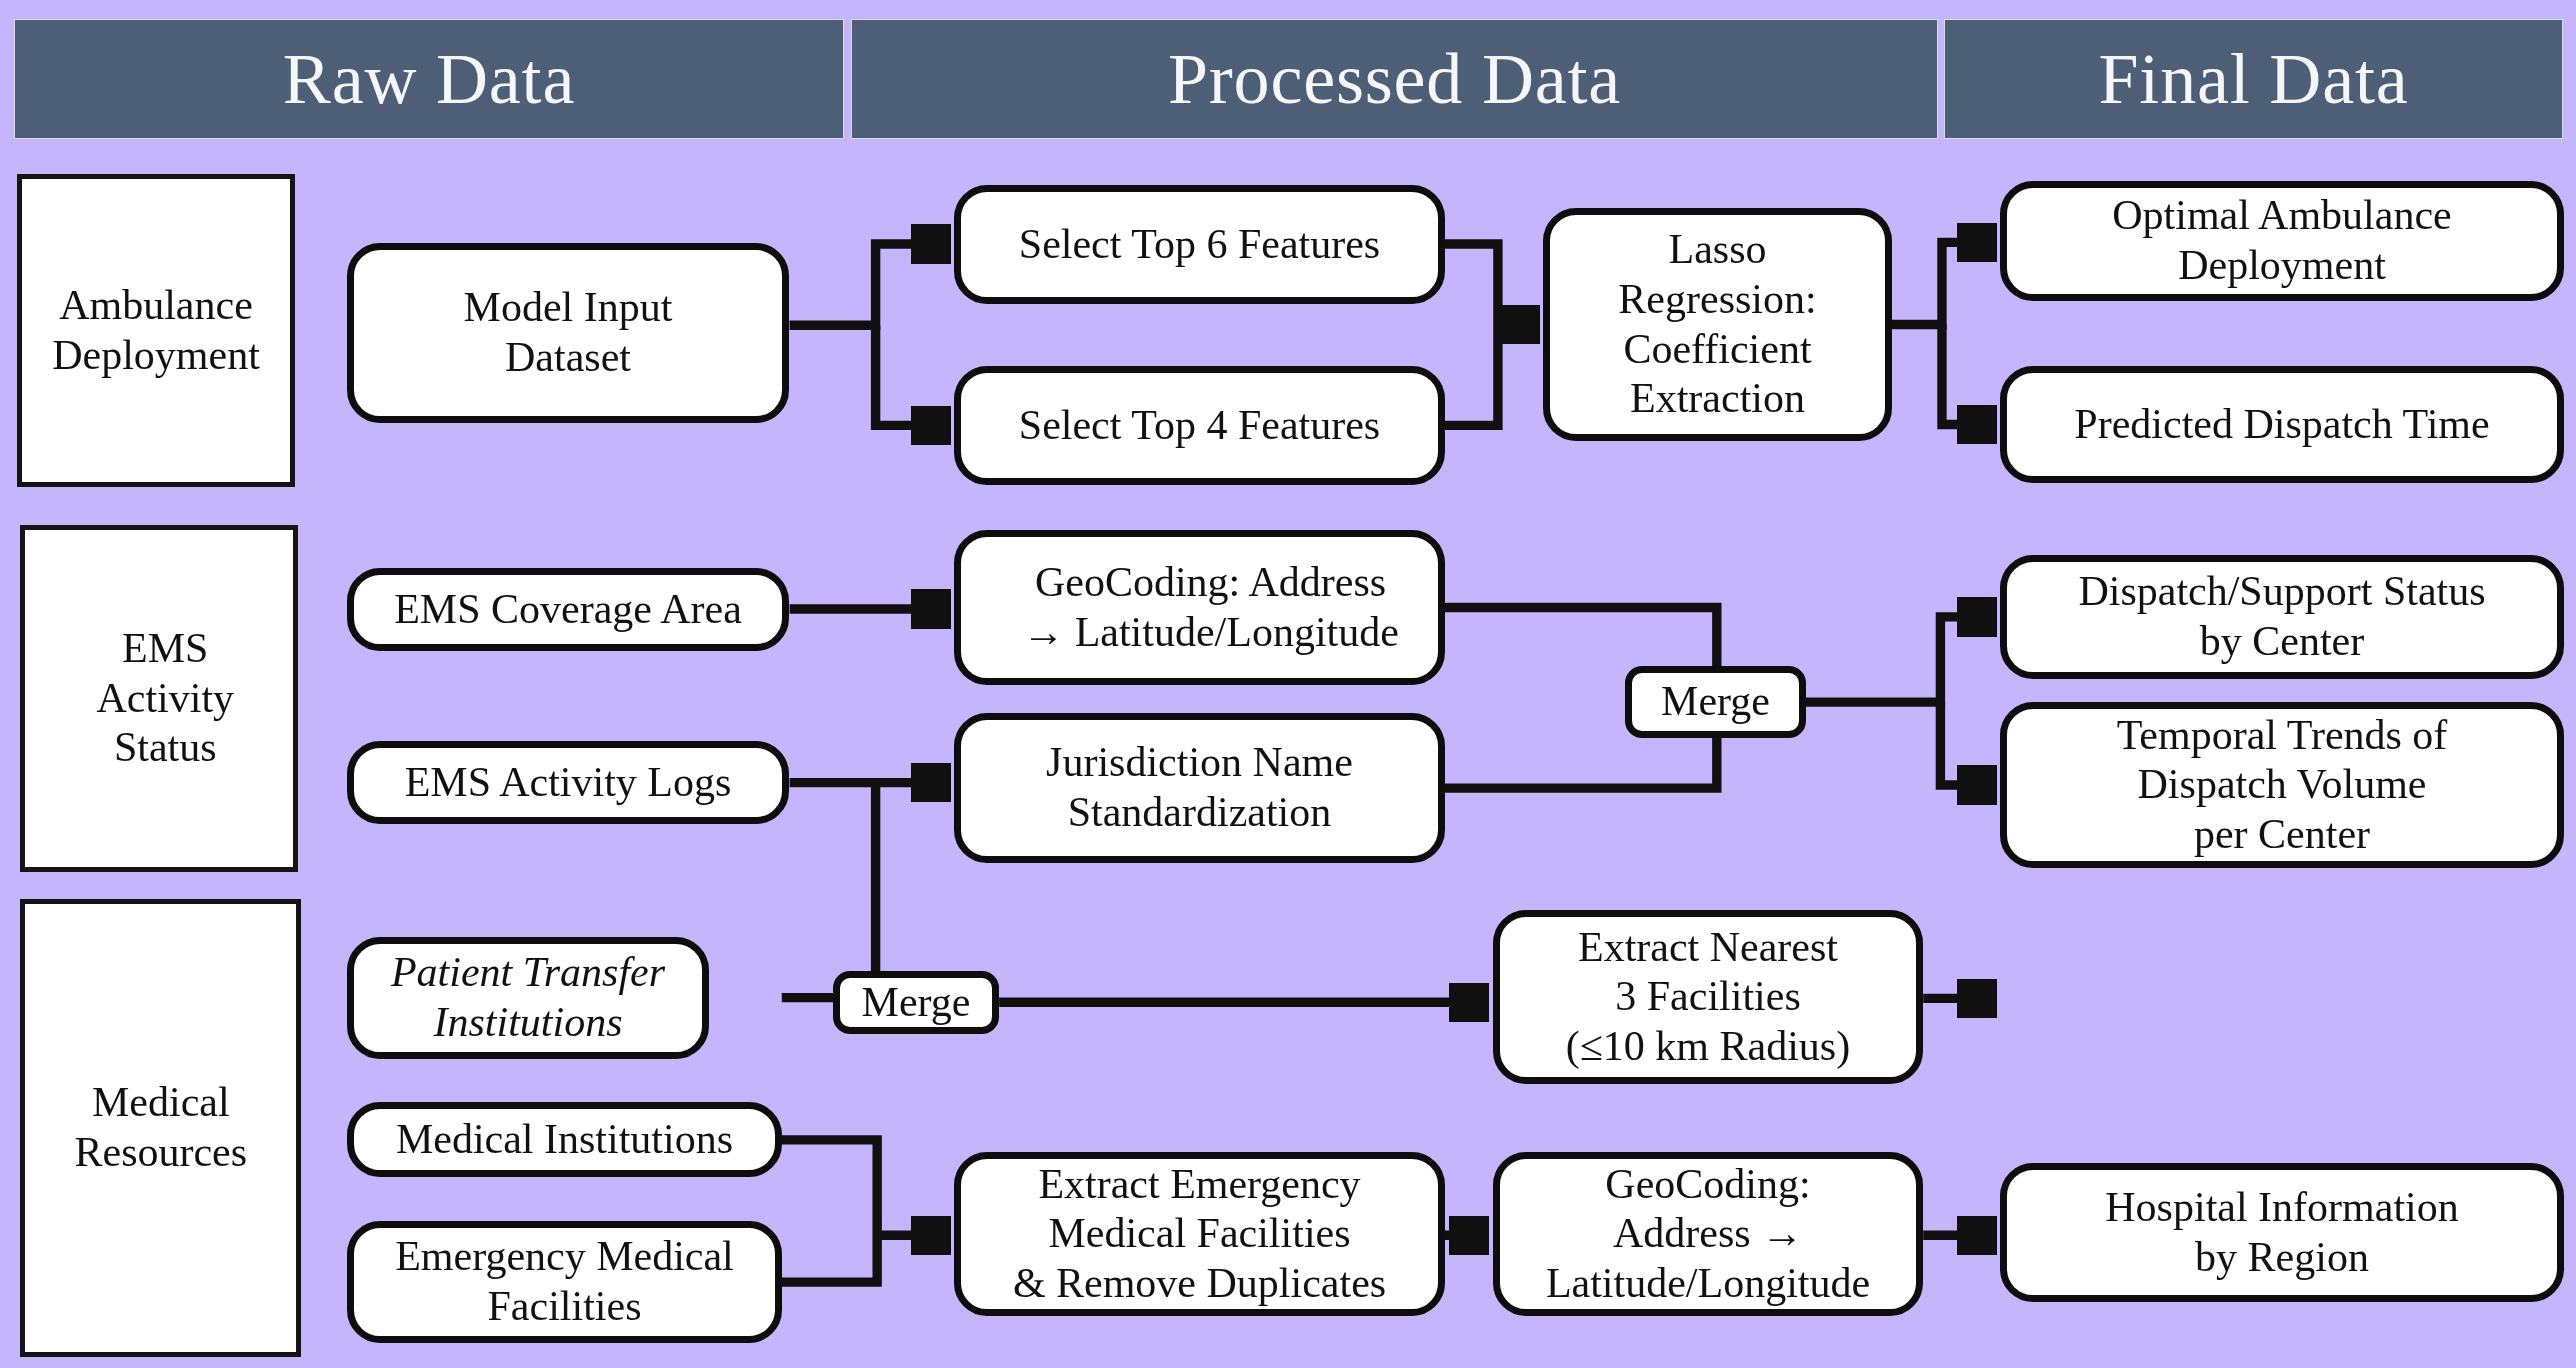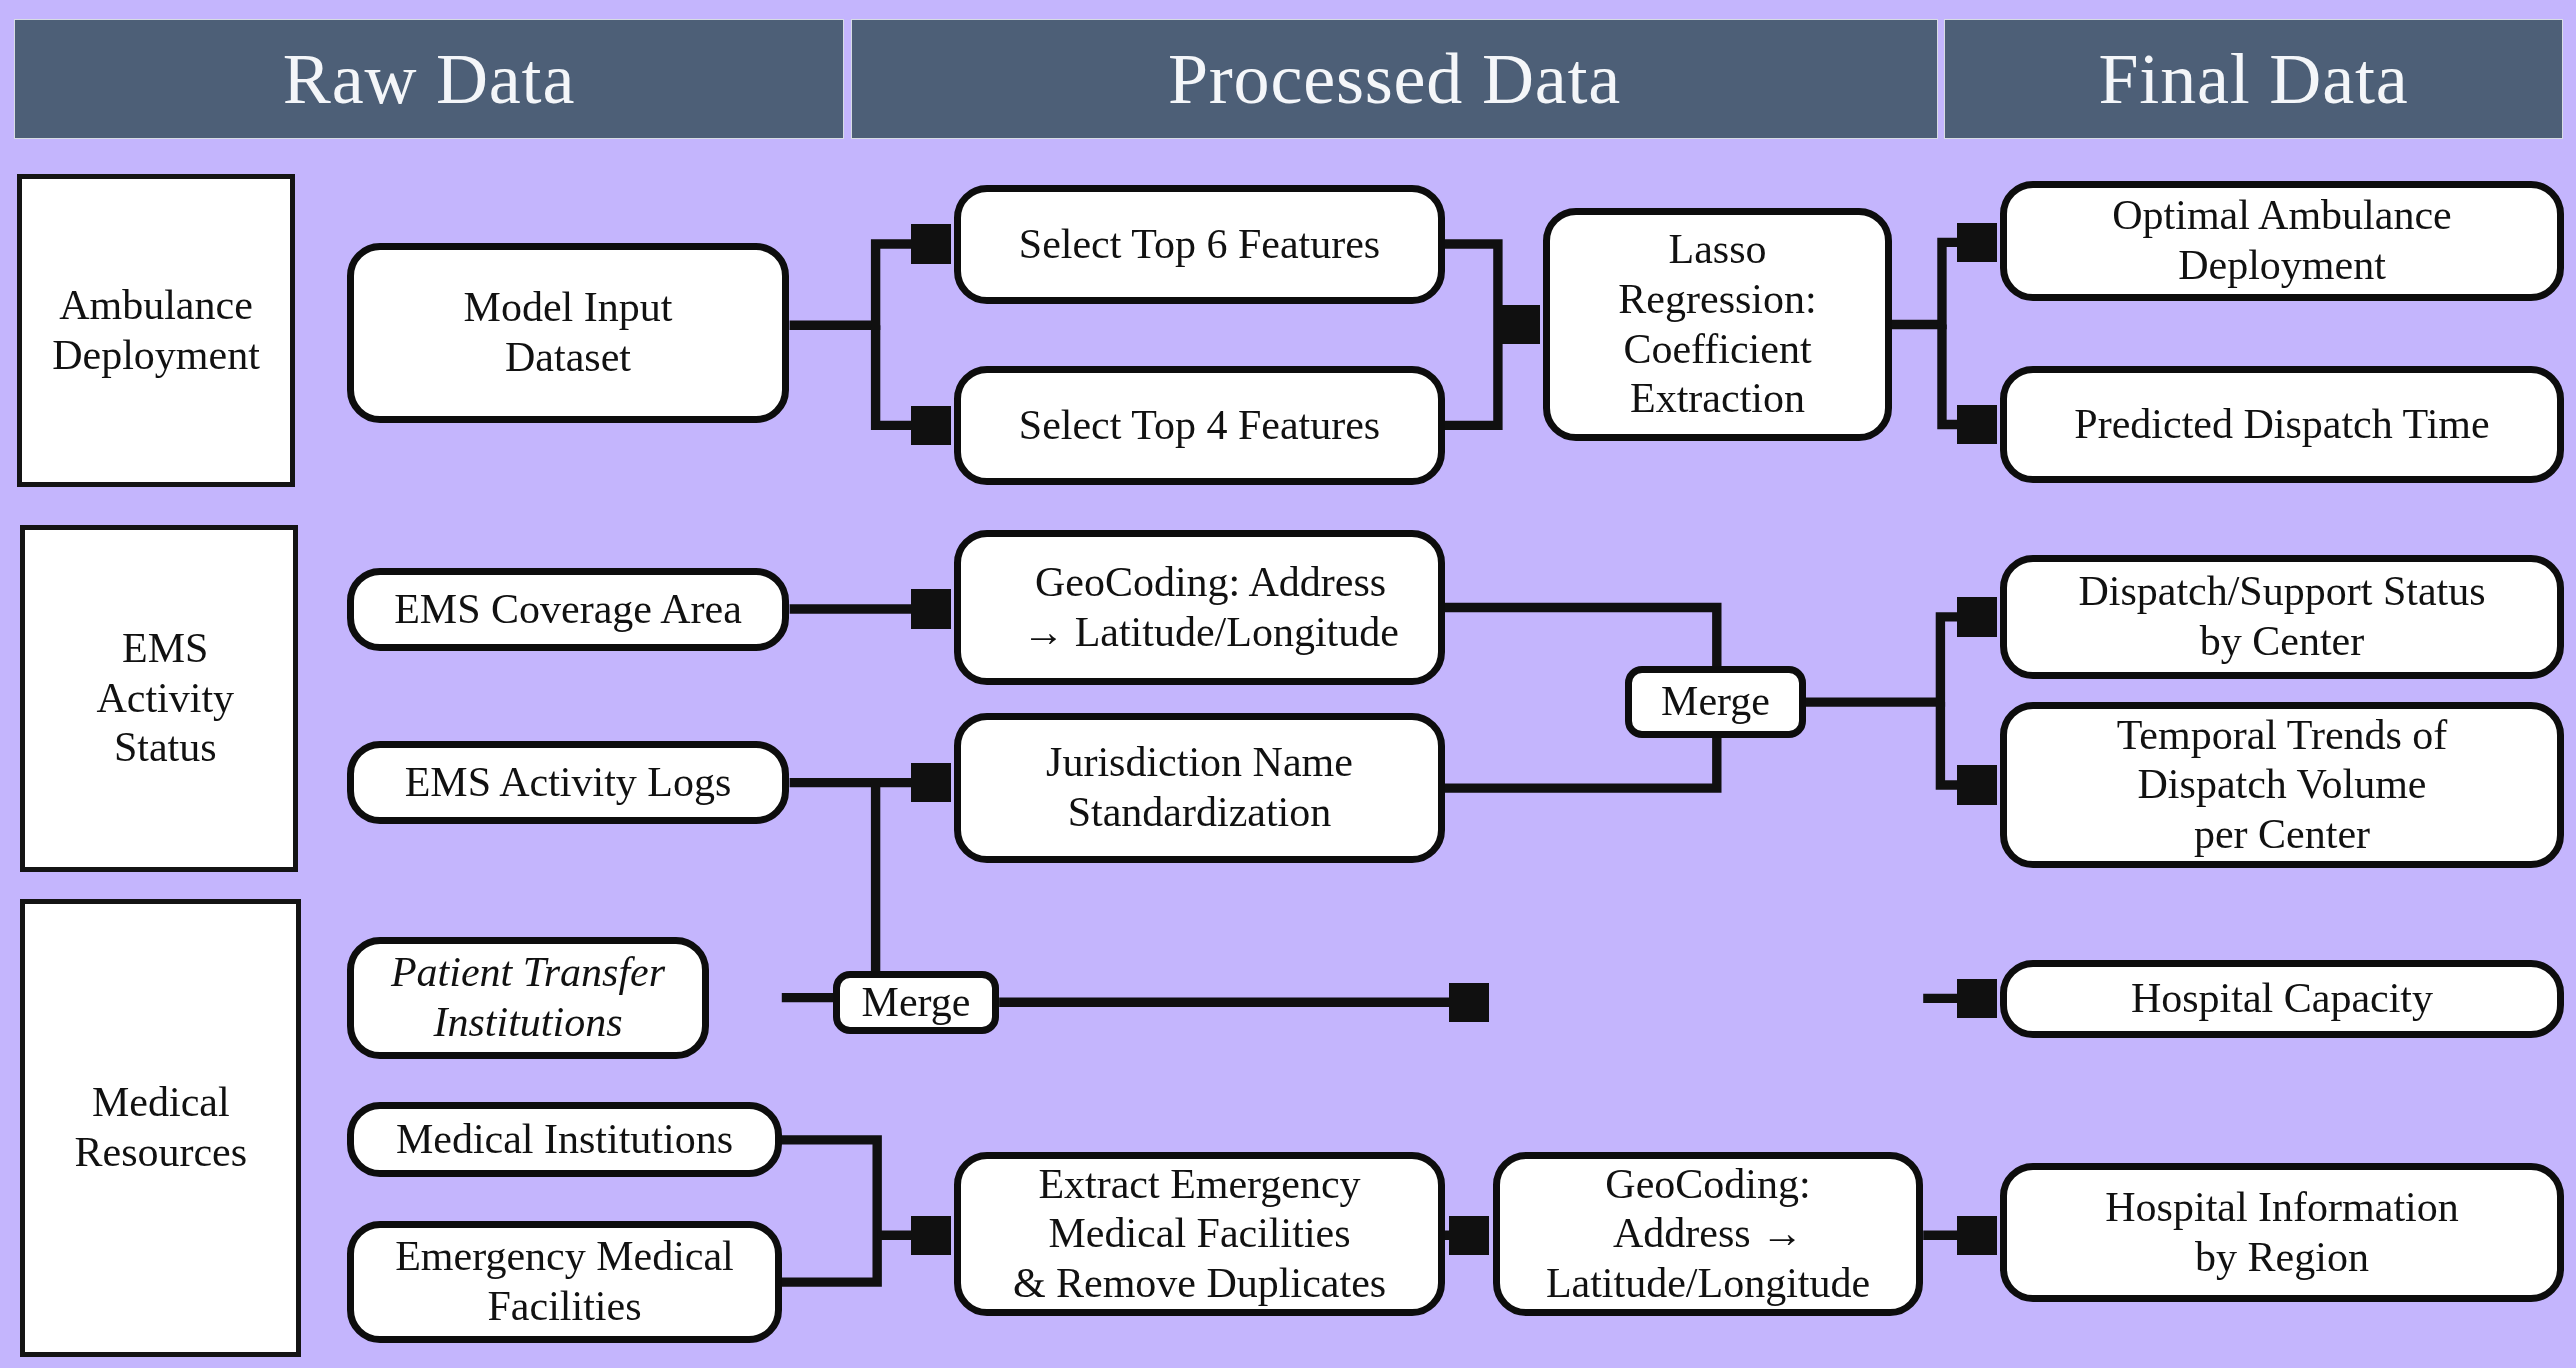--- a/index.html
+++ b/index.html
@@ -97,21 +97,23 @@
   <div class="node merge" style="left:1625px; top:666px; width:181px; height:72px;">Merge</div>
   <div class="node" style="left:2000px; top:555px; width:564px; height:124px;">Dispatch/Support Status
 by Center</div>
   <div class="node" style="left:2000px; top:702px; width:564px; height:166px;">Temporal Trends of
 Dispatch Volume
 per Center</div>
 
   <div class="node" style="left:347px; top:937px; width:362px; height:122px;font-style:italic;">Patient Transfer
 Institutions</div>
   <div class="node merge" style="left:833px; top:971px; width:166px; height:63px;">Merge</div>
-  <div class="node" style="left:2000px; top:960px; width:564px; height:78px;">Hospital Capacity</div>
+  <div class="node" style="left:1493px; top:910px; width:430px; height:174px;">Extract Nearest
+3 Facilities
+(≤10 km Radius)</div>
   <div class="node" style="left:347px; top:1102px; width:435px; height:75px;">Medical Institutions</div>
   <div class="node" style="left:347px; top:1221px; width:435px; height:122px;">Emergency Medical
 Facilities</div>
   <div class="node" style="left:954px; top:1152px; width:491px; height:164px;">Extract Emergency
 Medical Facilities
 &amp; Remove Duplicates</div>
   <div class="node" style="left:1493px; top:1152px; width:430px; height:164px;">GeoCoding:
 Address →
 Latitude/Longitude</div>
   <div class="node" style="left:2000px; top:1163px; width:564px; height:139px;">Hospital Information

